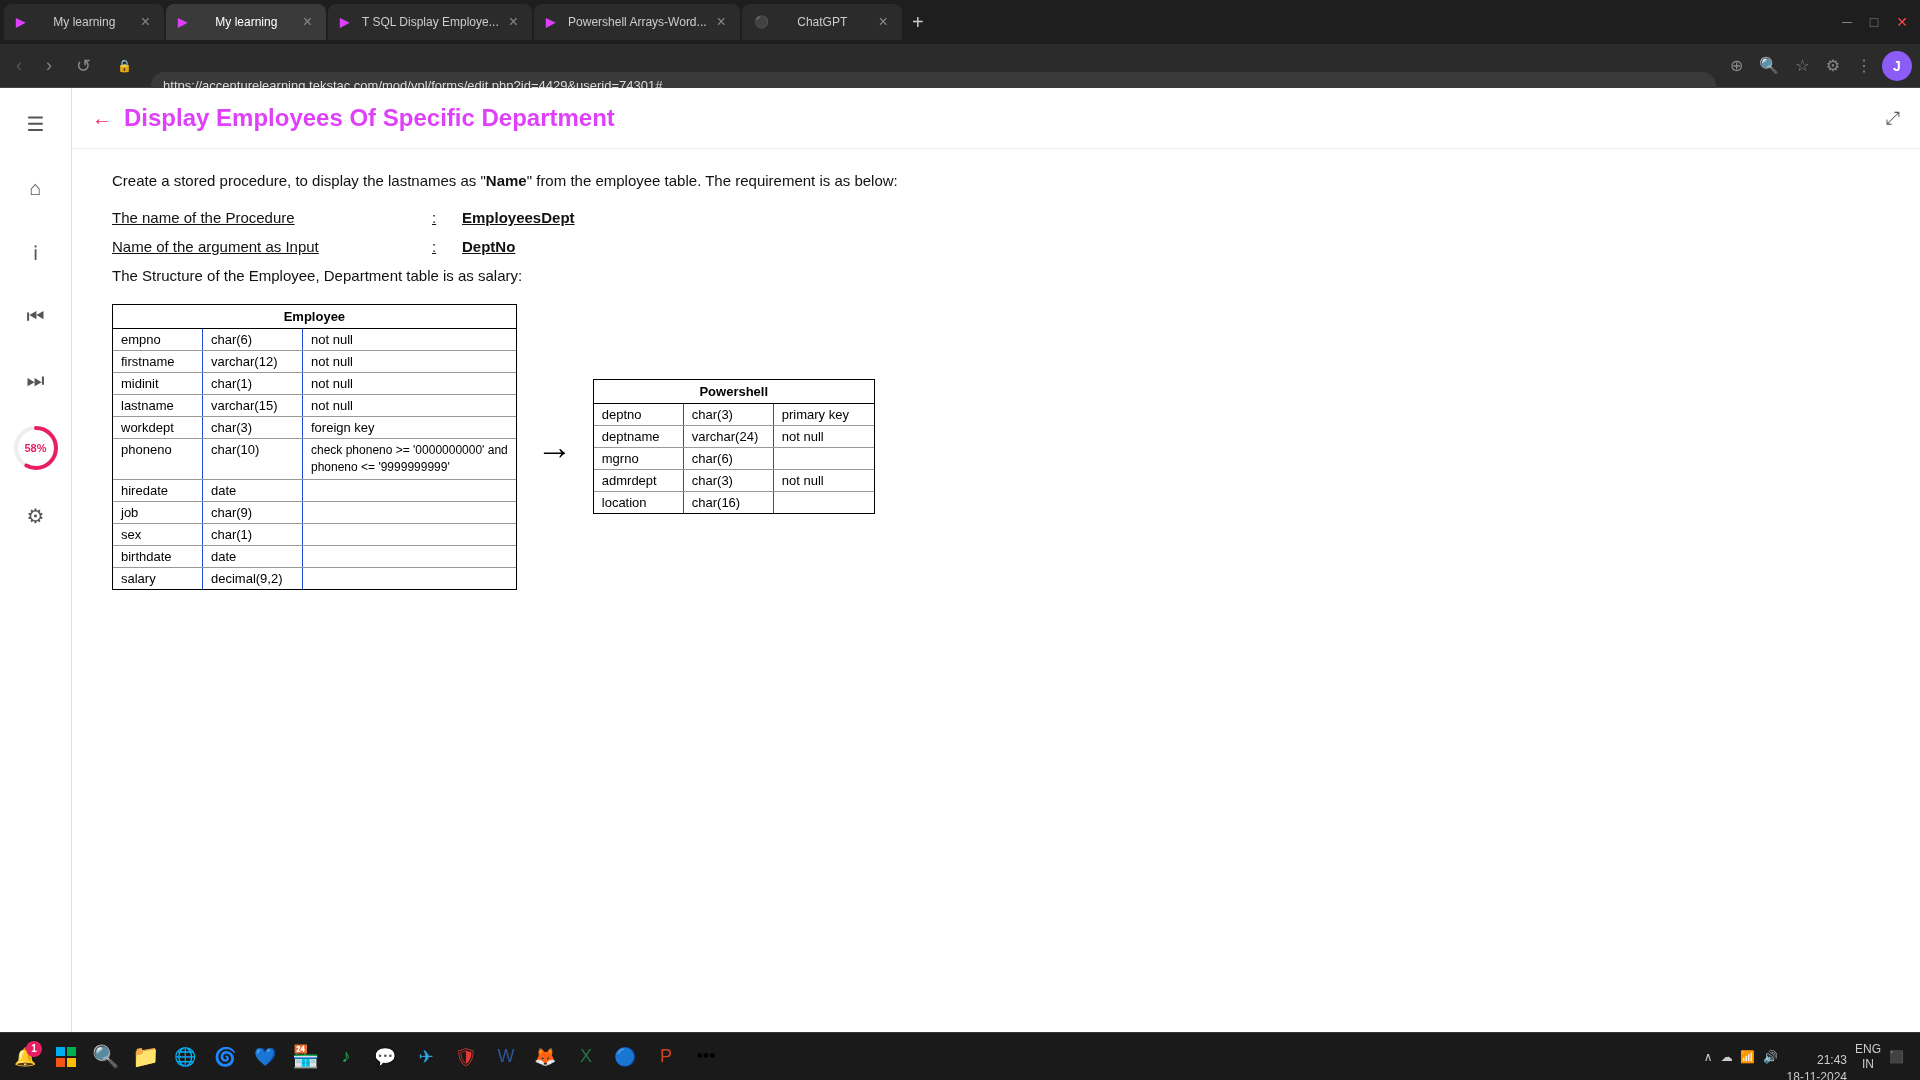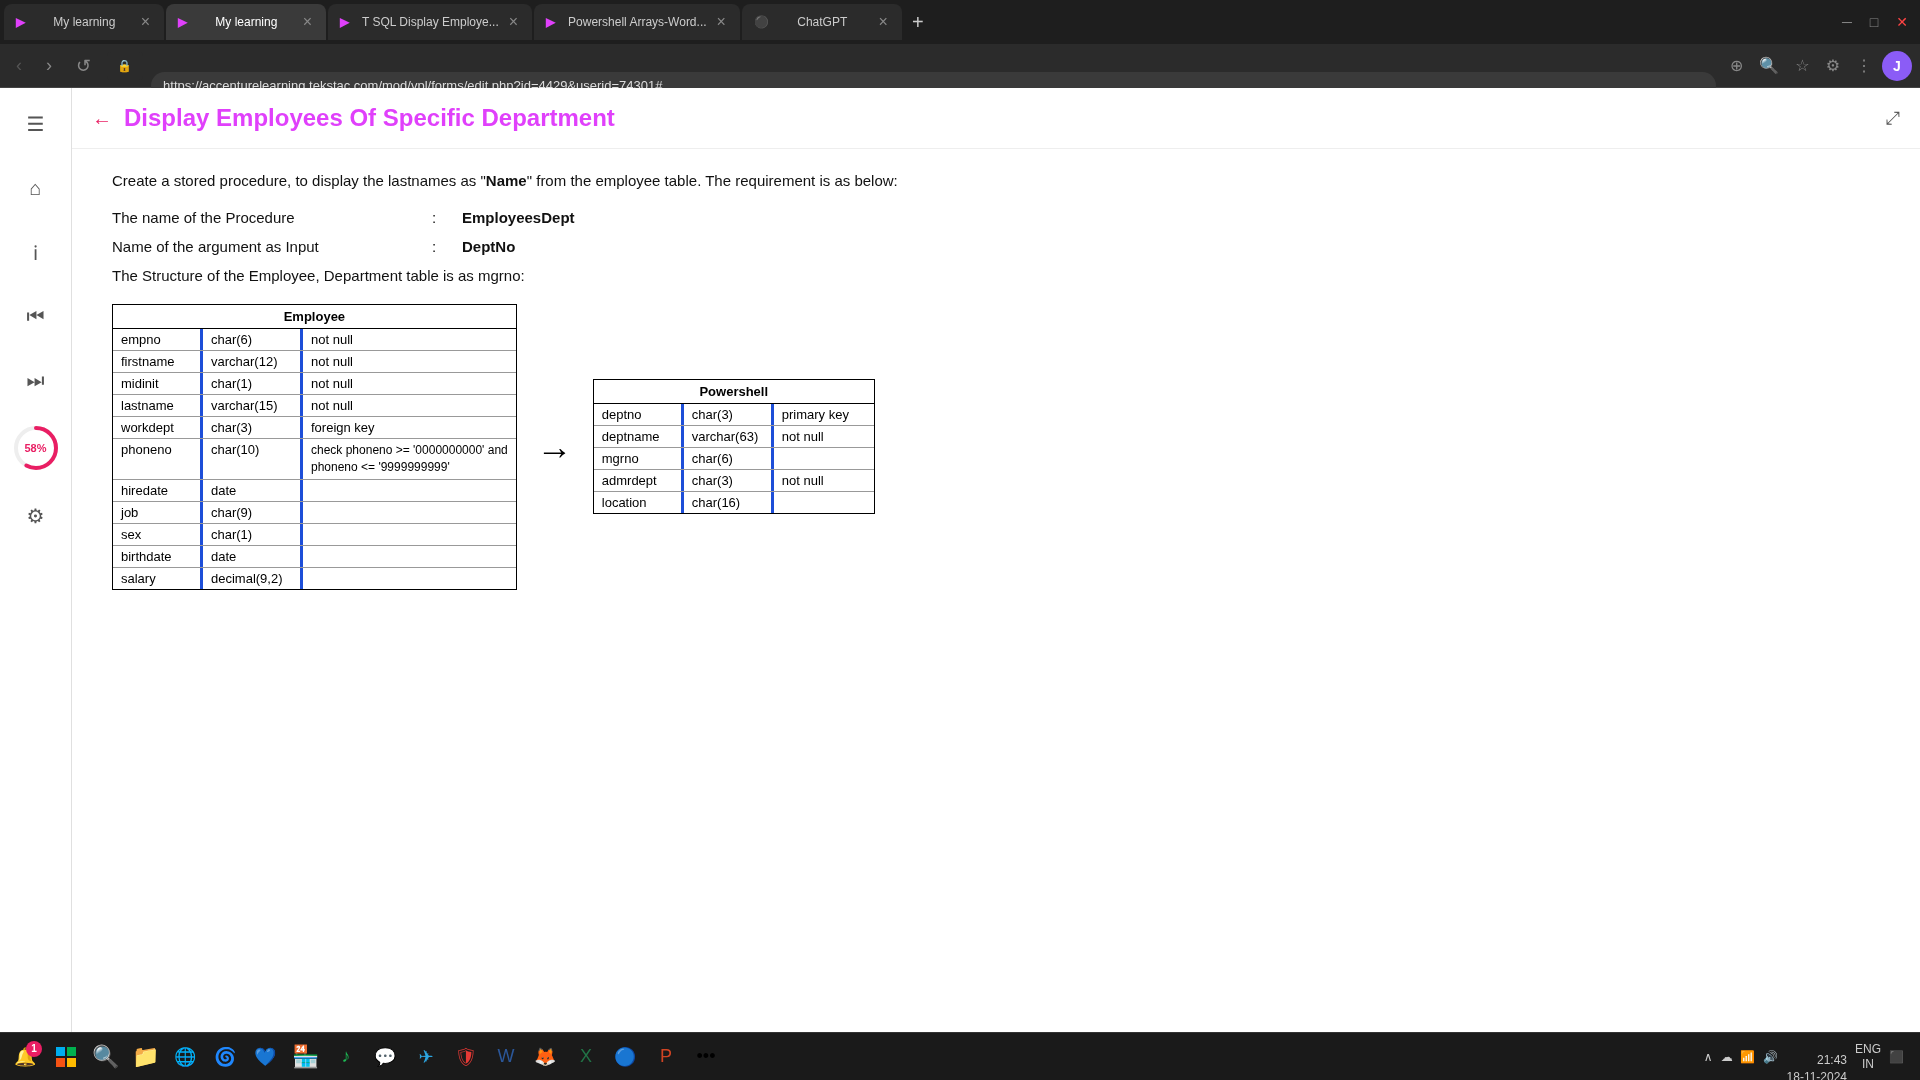--- a/index.html
+++ b/index.html
@@ -43,37 +43,37 @@
     .back-btn { color: #e91e63; font-size: 20px; margin-right: 12px; cursor: pointer; background: none; border: none; }
     .page-title { font-size: 24px; font-weight: bold; color: #e040fb; }
     .expand-btn { margin-left: auto; background: none; border: none; font-size: 16px; cursor: pointer; color: #555; }
 
     
     .content-area { padding: 20px 40px; }
 
     .instruction-text { font-size: 15px; color: #111; line-height: 1.6; margin-bottom: 16px; }
     .bold { font-weight: bold; }
 
-    .param-row { display: flex; align-items: baseline; margin-bottom: 12px; font-size: 15px; color: #111; }
+    .param-row { display: flex; align-items: baseline; margin-bottom: 12px; font-size: 15px; color: #111; text-decoration: underline; }
     .param-label { min-width: 320px; }
     .param-colon { min-width: 30px; }
     .param-value { font-weight: bold; }
 
     .write-code-text { font-size: 15px; color: #111; margin-bottom: 40px; }
 
     .structure-text { font-size: 15px; color: #111; margin-bottom: 20px; }
 
     
     .db-diagram { display: flex; align-items: center; gap: 0; margin-top: 10px; }
 
     .db-table { border: 1px solid #000; background: #fff; font-size: 13px; }
     .db-table-header { background: #fff; text-align: center; font-weight: bold; padding: 4px 8px; border-bottom: 1px solid #000; }
     .db-table-row { display: flex; border-bottom: 1px solid #999; }
     .db-table-row:last-child { border-bottom: none; }
-    .db-table-cell { padding: 3px 8px; border-right: 3px solid #1d4ed8; }
+    .db-table-cell { padding: 3px 8px; border-right: 1px solid #1d4ed8; }
     .db-table-cell:last-child { border-right: none; }
     .cell-col1 { min-width: 90px; }
     .cell-col2 { min-width: 100px; }
     .cell-col3 { min-width: 200px; }
 
     .arrow-container { display: flex; align-items: center; padding: 0 20px; }
     .arrow { font-size: 36px; color: #000; }
 
     .dept-table .cell-col1 { min-width: 90px; }
     .dept-table .cell-col2 { min-width: 90px; }
@@ -212,21 +212,21 @@
           <span class="param-value">EmployeesDept</span>
         </div>
 
         <div class="param-row">
           <span class="param-label">Name of the argument as Input</span>
           <span class="param-colon">:</span>
           <span class="param-value">DeptNo</span>
         </div>
 
 
-        <p class="structure-text">The Structure of the Employee, Department table is as mgrno:</p>
+        <p class="structure-text">The Structure of the Employee, Department table is as salary:</p>
 
         <div class="db-diagram">
 
           <div class="db-table">
             <div class="db-table-header">Employee</div>
 
             <div class="db-table-row">
               <div class="db-table-cell cell-col1">empno</div>
               <div class="db-table-cell cell-col2">char(6)</div>
               <div class="db-table-cell cell-col3">not null</div>
@@ -292,21 +292,21 @@
 
           <div class="db-table dept-table">
             <div class="db-table-header">Powershell</div>
             <div class="db-table-row">
               <div class="db-table-cell cell-col1">deptno</div>
               <div class="db-table-cell cell-col2">char(3)</div>
               <div class="db-table-cell cell-col3">primary key</div>
             </div>
             <div class="db-table-row">
               <div class="db-table-cell cell-col1">deptname</div>
-              <div class="db-table-cell cell-col2">varchar(63)</div>
+              <div class="db-table-cell cell-col2">varchar(24)</div>
               <div class="db-table-cell cell-col3">not null</div>
             </div>
             <div class="db-table-row">
               <div class="db-table-cell cell-col1">mgrno</div>
               <div class="db-table-cell cell-col2">char(6)</div>
               <div class="db-table-cell cell-col3"></div>
             </div>
             <div class="db-table-row">
               <div class="db-table-cell cell-col1">admrdept</div>
               <div class="db-table-cell cell-col2">char(3)</div>

